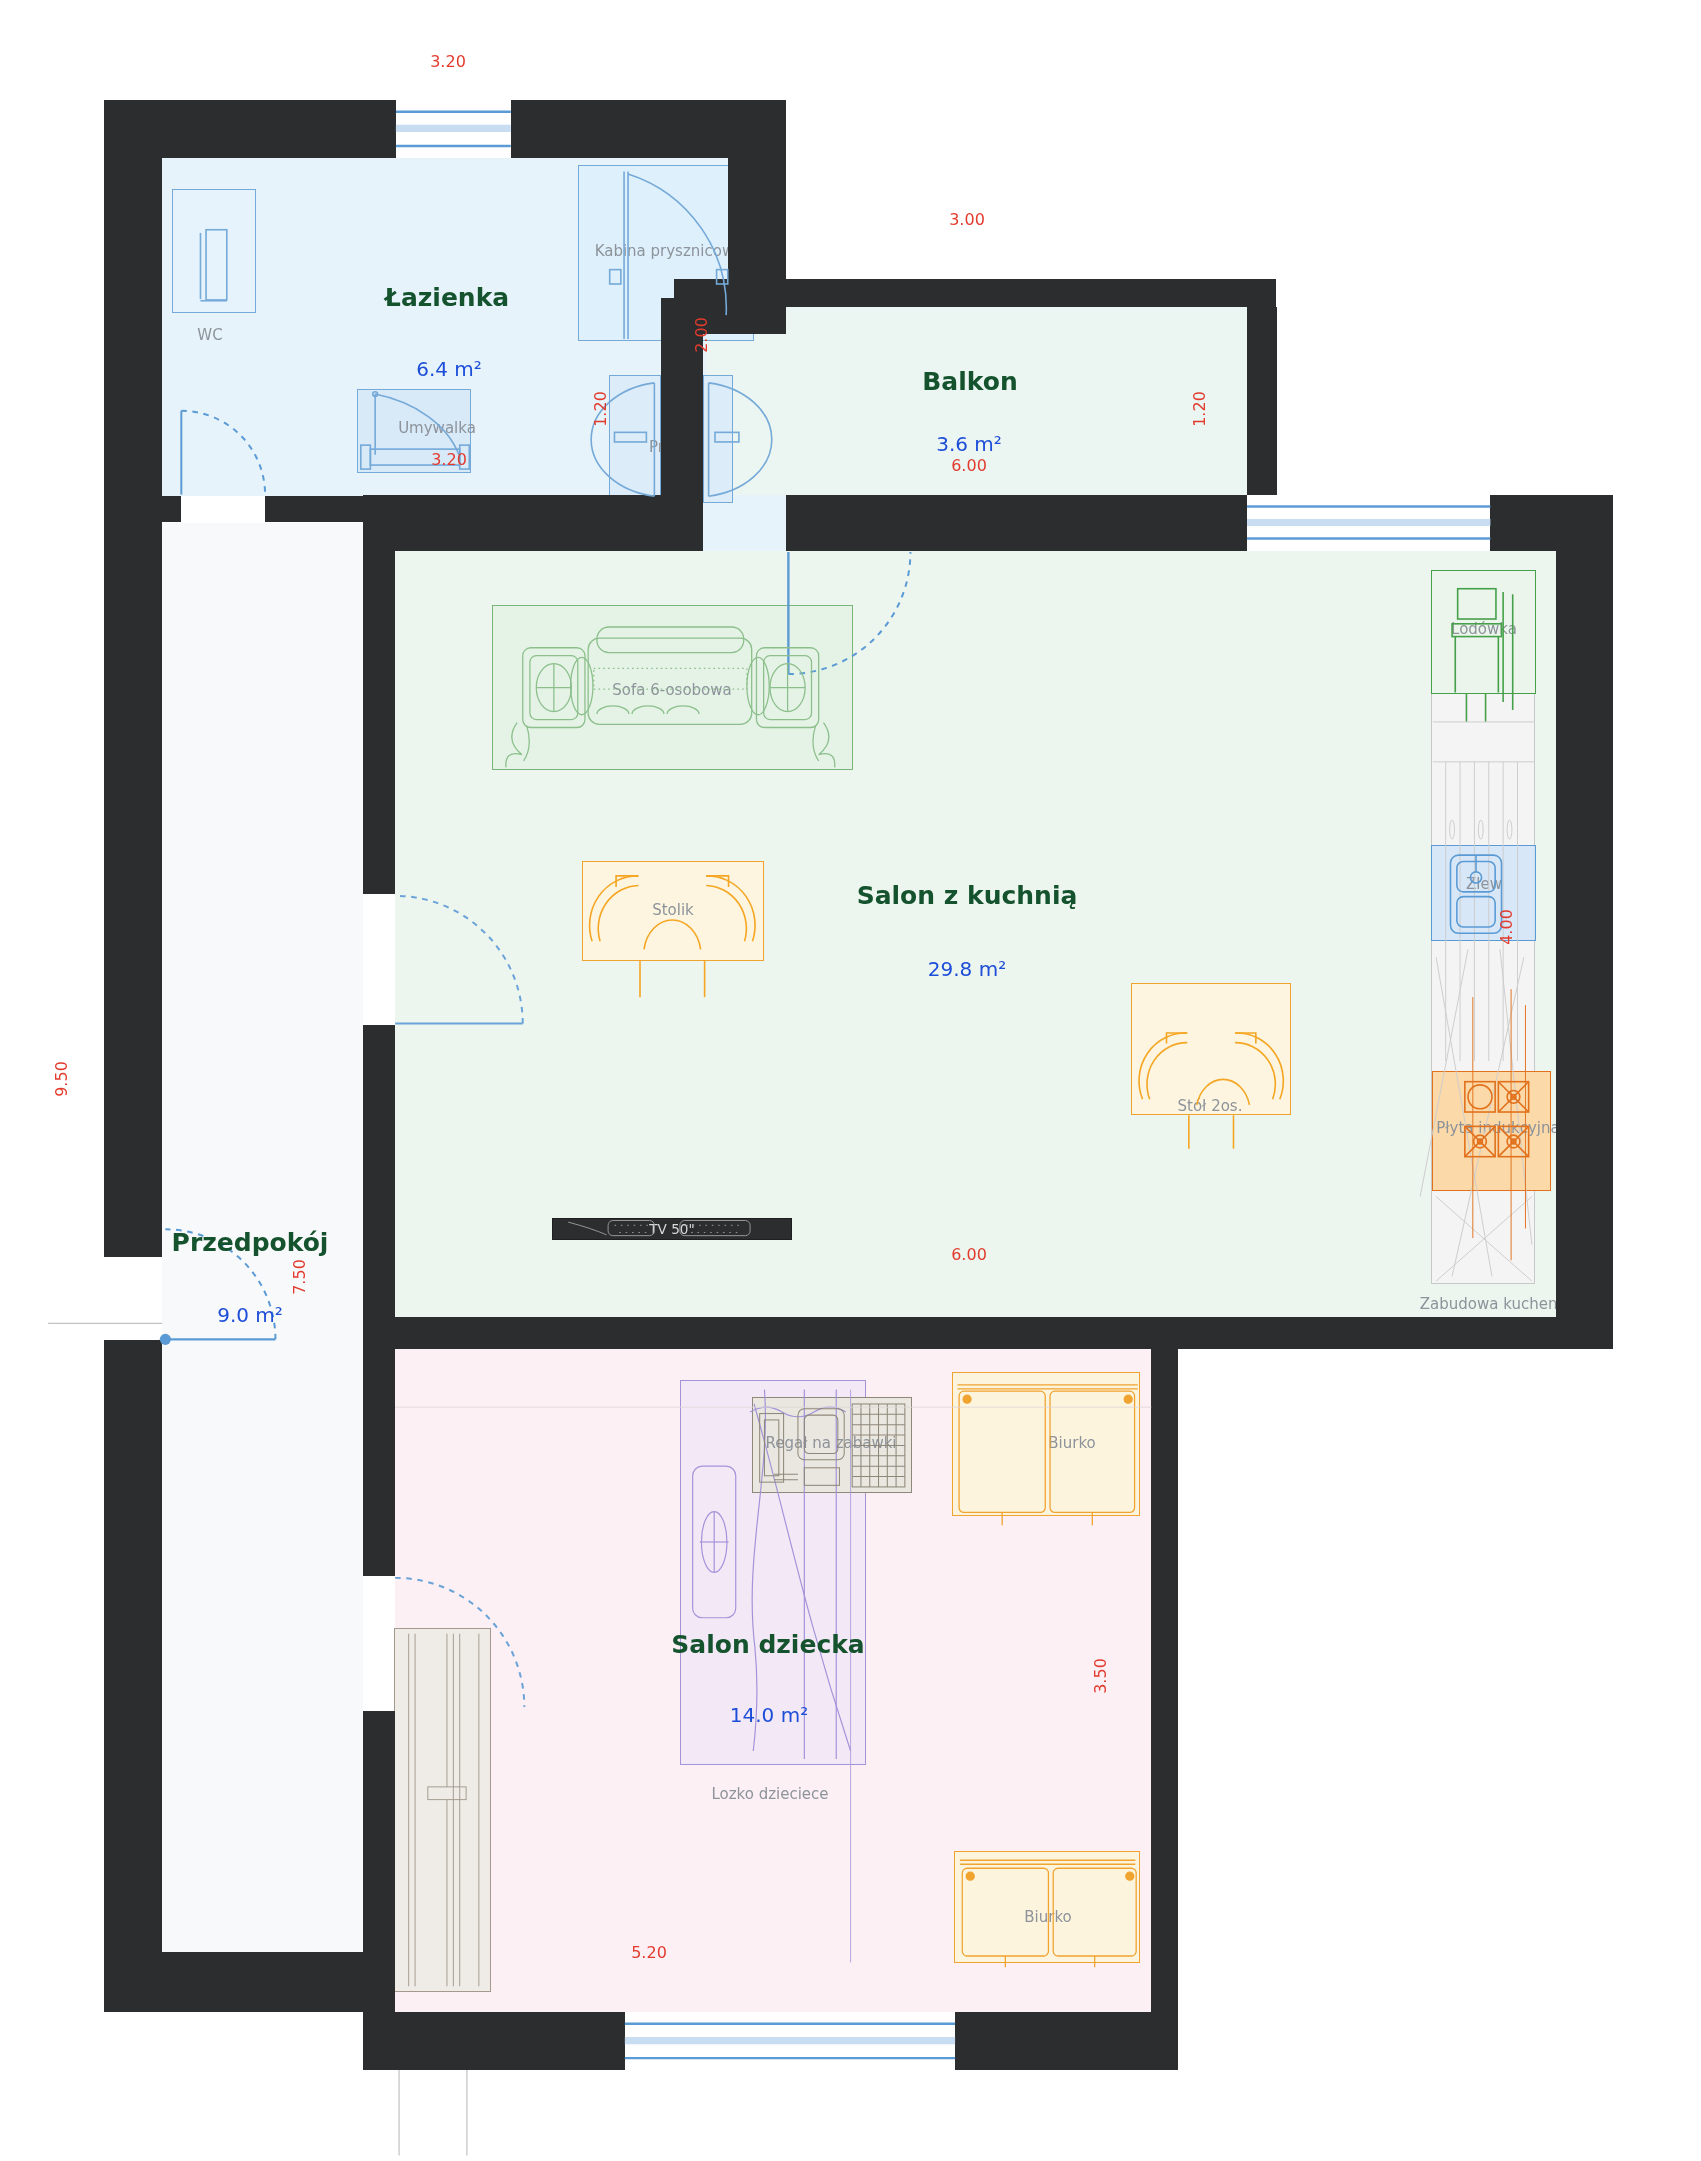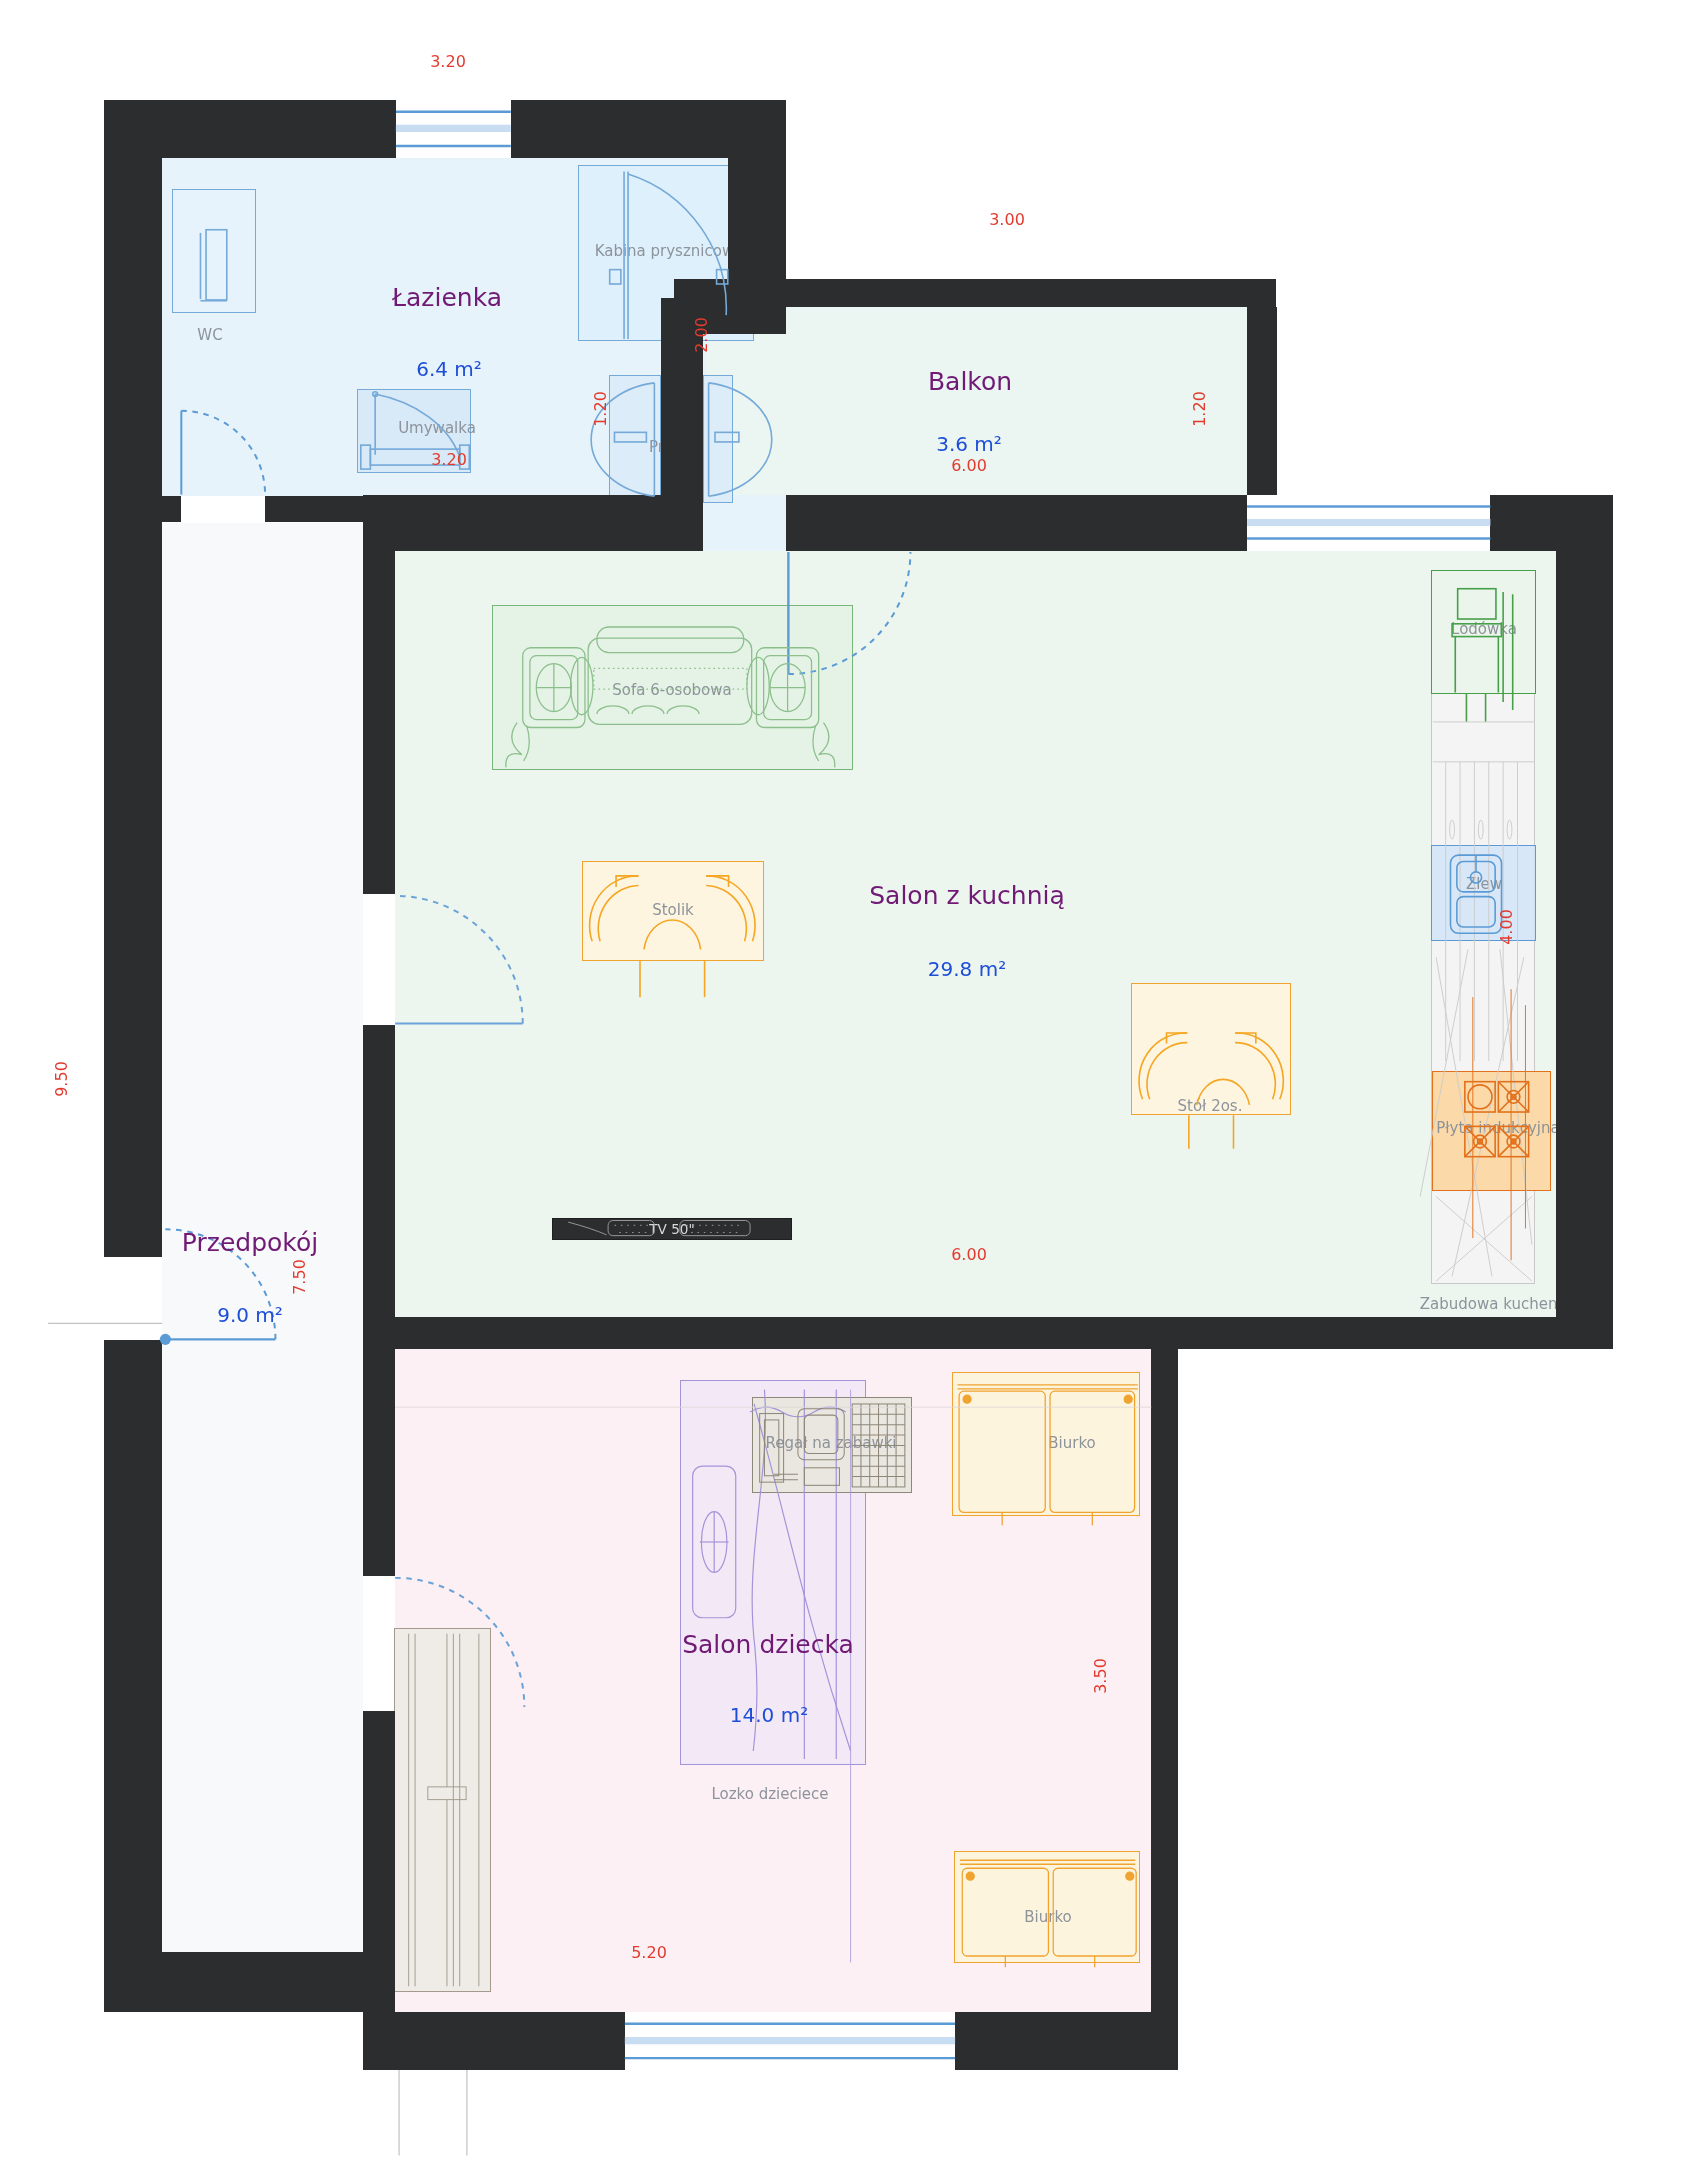--- a/index.html
+++ b/index.html
@@ -4,21 +4,21 @@
 <style>
   html,body{margin:0;padding:0;background:#ffffff;}
   #plan{position:relative;width:1702px;height:2161px;background:#ffffff;overflow:hidden;
         font-family:"DejaVu Sans", sans-serif;}
   .floor{position:absolute;z-index:1;}
   .fx{position:absolute;z-index:3;box-sizing:border-box;}
   .lab{position:absolute;z-index:5;color:#8d939a;font-size:15px;white-space:nowrap;
        transform:translate(-50%,-50%);}
   .wall{position:absolute;background:#2b2d2e;z-index:6;}
   svg.ov{position:absolute;left:0;top:0;z-index:7;}
-  .room-t{position:absolute;z-index:8;color:#701a75;font-size:25px;font-weight:normal;
+  .room-t{position:absolute;z-index:8;color:#14532d;font-size:25px;font-weight:bold;
           white-space:nowrap;transform:translate(-50%,-50%);}
   .room-a{position:absolute;z-index:8;color:#1d4ed8;font-size:20px;white-space:nowrap;
           transform:translate(-50%,-50%);}
   .dim{position:absolute;z-index:9;color:#e23b2e;font-size:16px;white-space:nowrap;
        transform:translate(-50%,-50%);}
   .dim.v{transform:translate(-50%,-50%) rotate(-90deg);}
   .tvlab{color:#d8d8d8;z-index:5;}
 </style>
 </head>
 <body>
@@ -344,21 +344,21 @@
   <div class="room-t" style="left:967px;top:895px;">Salon z kuchnią</div>
   <div class="room-a" style="left:967px;top:969px;">29.8 m²</div>
 
   <div class="room-t" style="left:250px;top:1242px;">Przedpokój</div>
   <div class="room-a" style="left:250px;top:1315px;">9.0 m²</div>
 
   <div class="room-t" style="left:768px;top:1644px;">Salon dziecka</div>
   <div class="room-a" style="left:769px;top:1715px;">14.0 m²</div>
 
   <div class="dim" style="left:448px;top:61px;">3.20</div>
-  <div class="dim" style="left:967px;top:219px;margin-left:40px;">3.00</div>
+  <div class="dim" style="left:967px;top:219px;">3.00</div>
   <div class="dim v" style="left:701px;top:335px;">2.00</div>
   <div class="dim v" style="left:600px;top:409px;">1.20</div>
   <div class="dim v" style="left:1199px;top:409px;">1.20</div>
   <div class="dim" style="left:449px;top:459px;">3.20</div>
   <div class="dim" style="left:969px;top:465px;">6.00</div>
   <div class="dim v" style="left:61px;top:1079px;">9.50</div>
   <div class="dim v" style="left:299px;top:1277px;">7.50</div>
   <div class="dim v" style="left:1506px;top:927px;">4.00</div>
   <div class="dim" style="left:969px;top:1254px;">6.00</div>
   <div class="dim v" style="left:1100px;top:1676px;">3.50</div>

